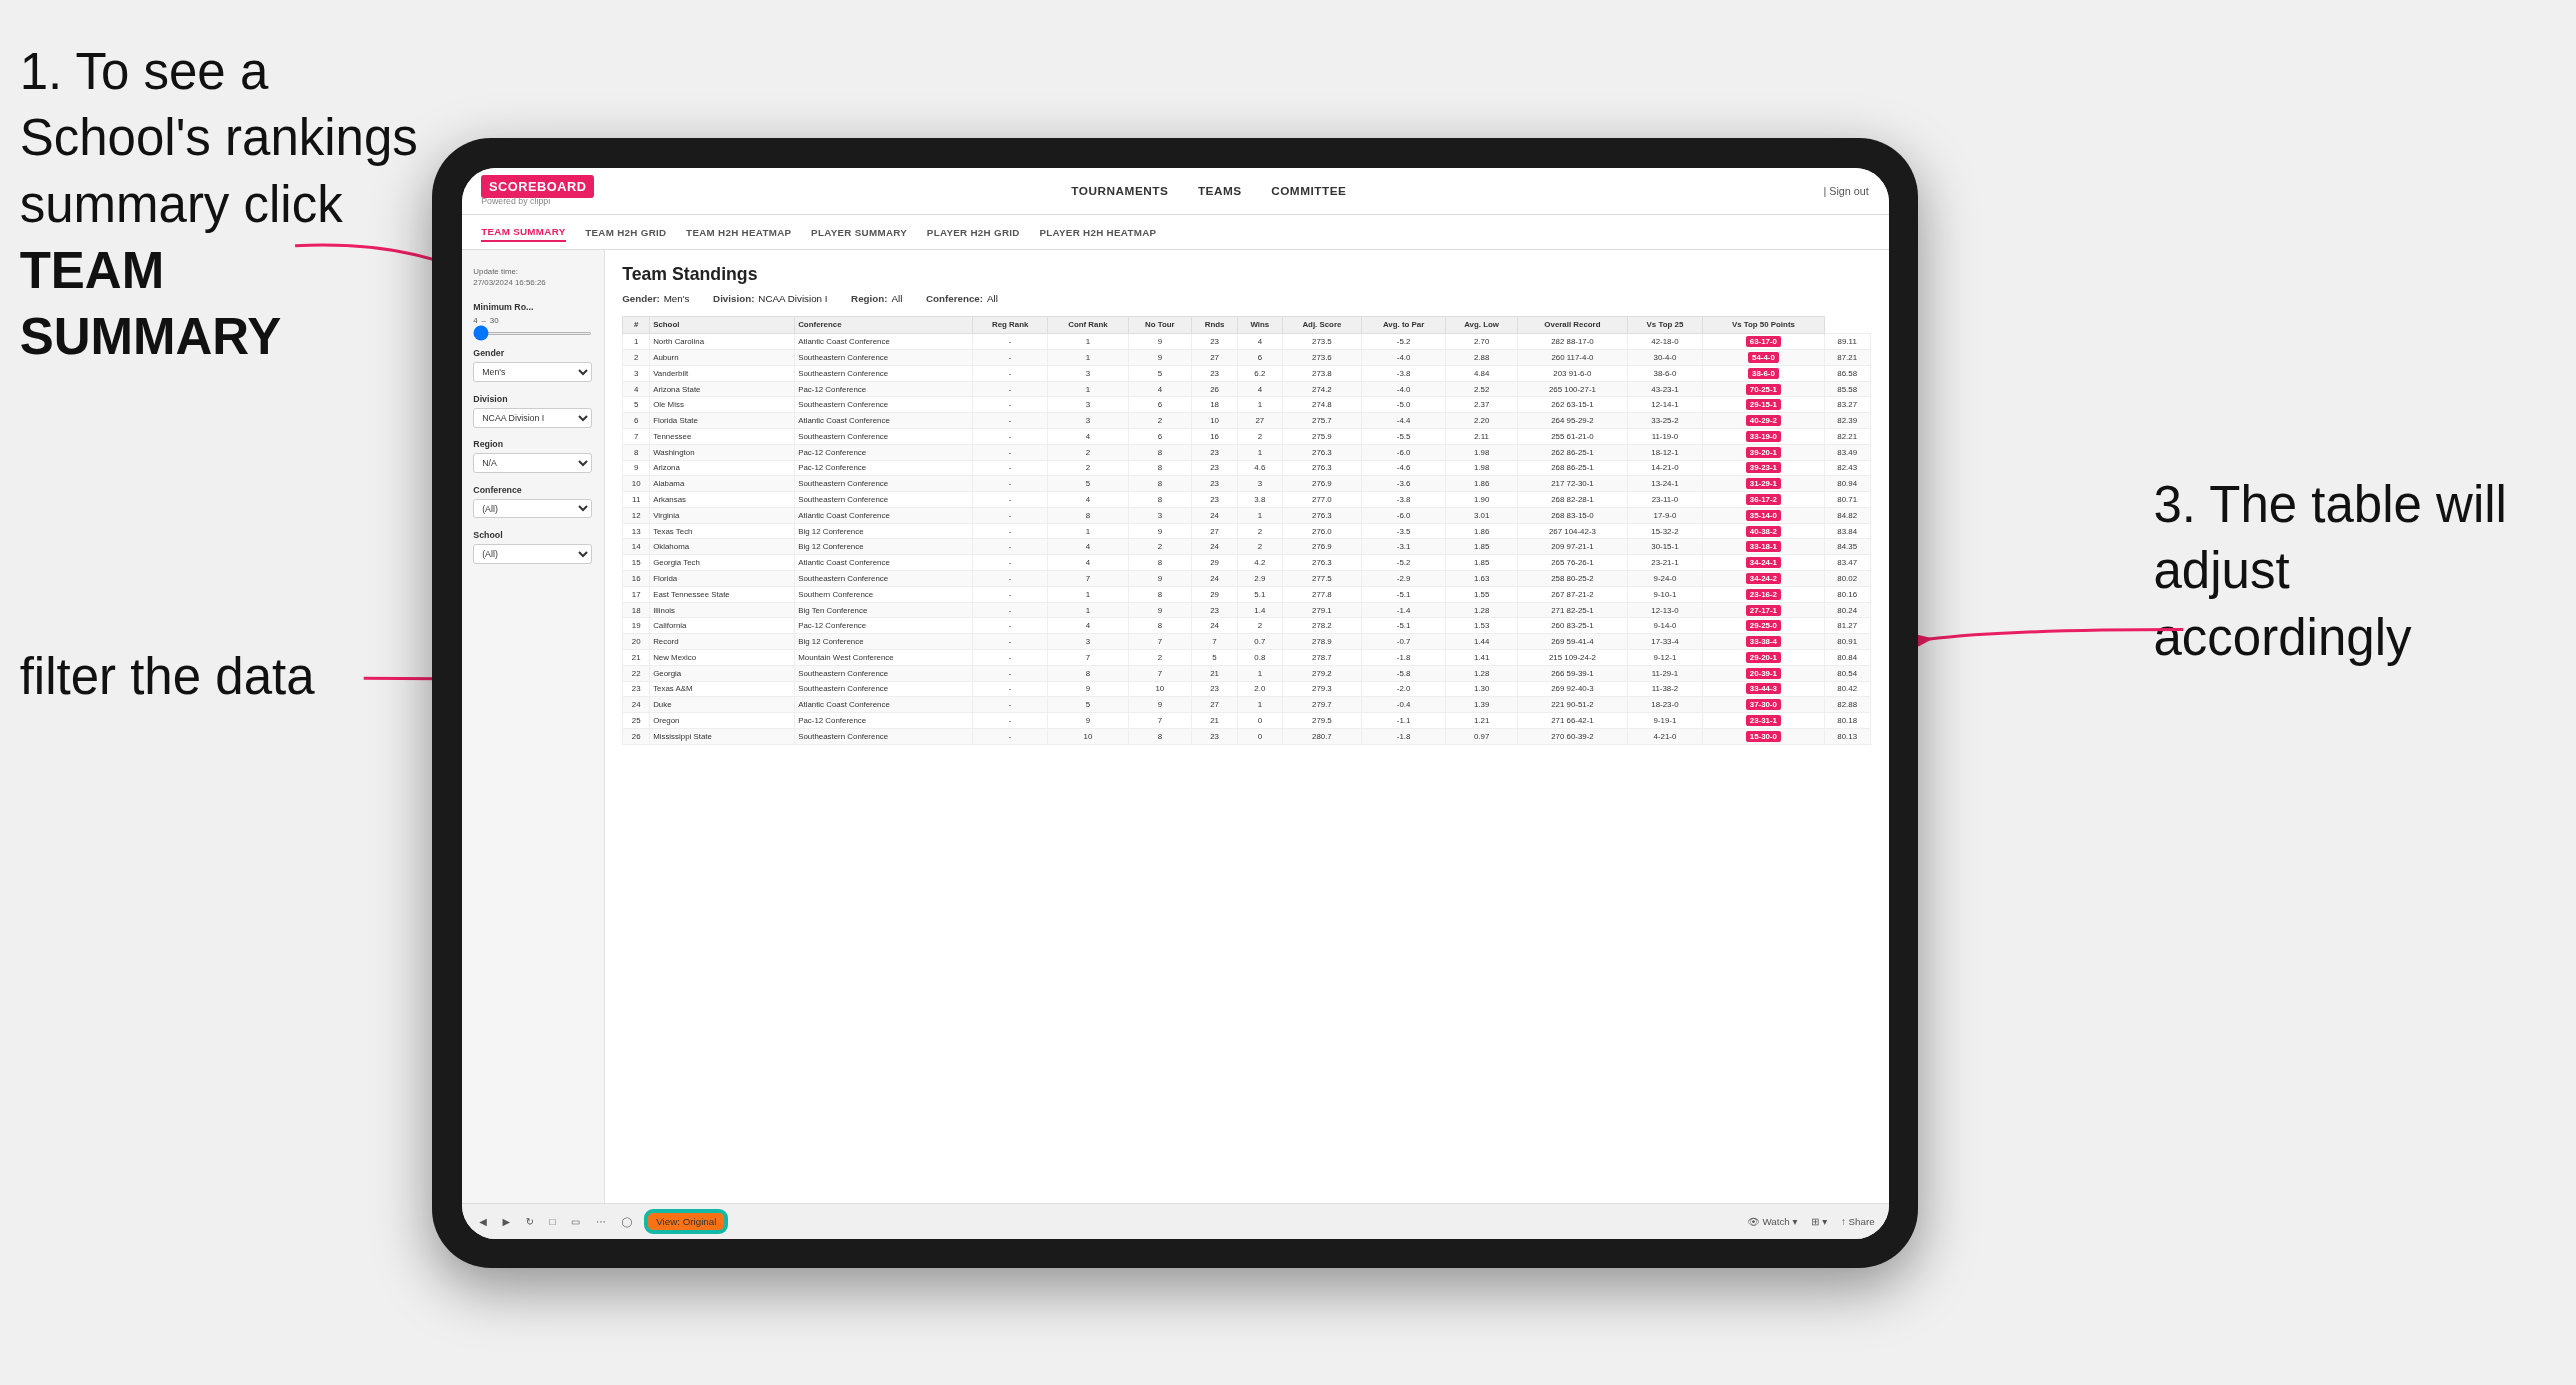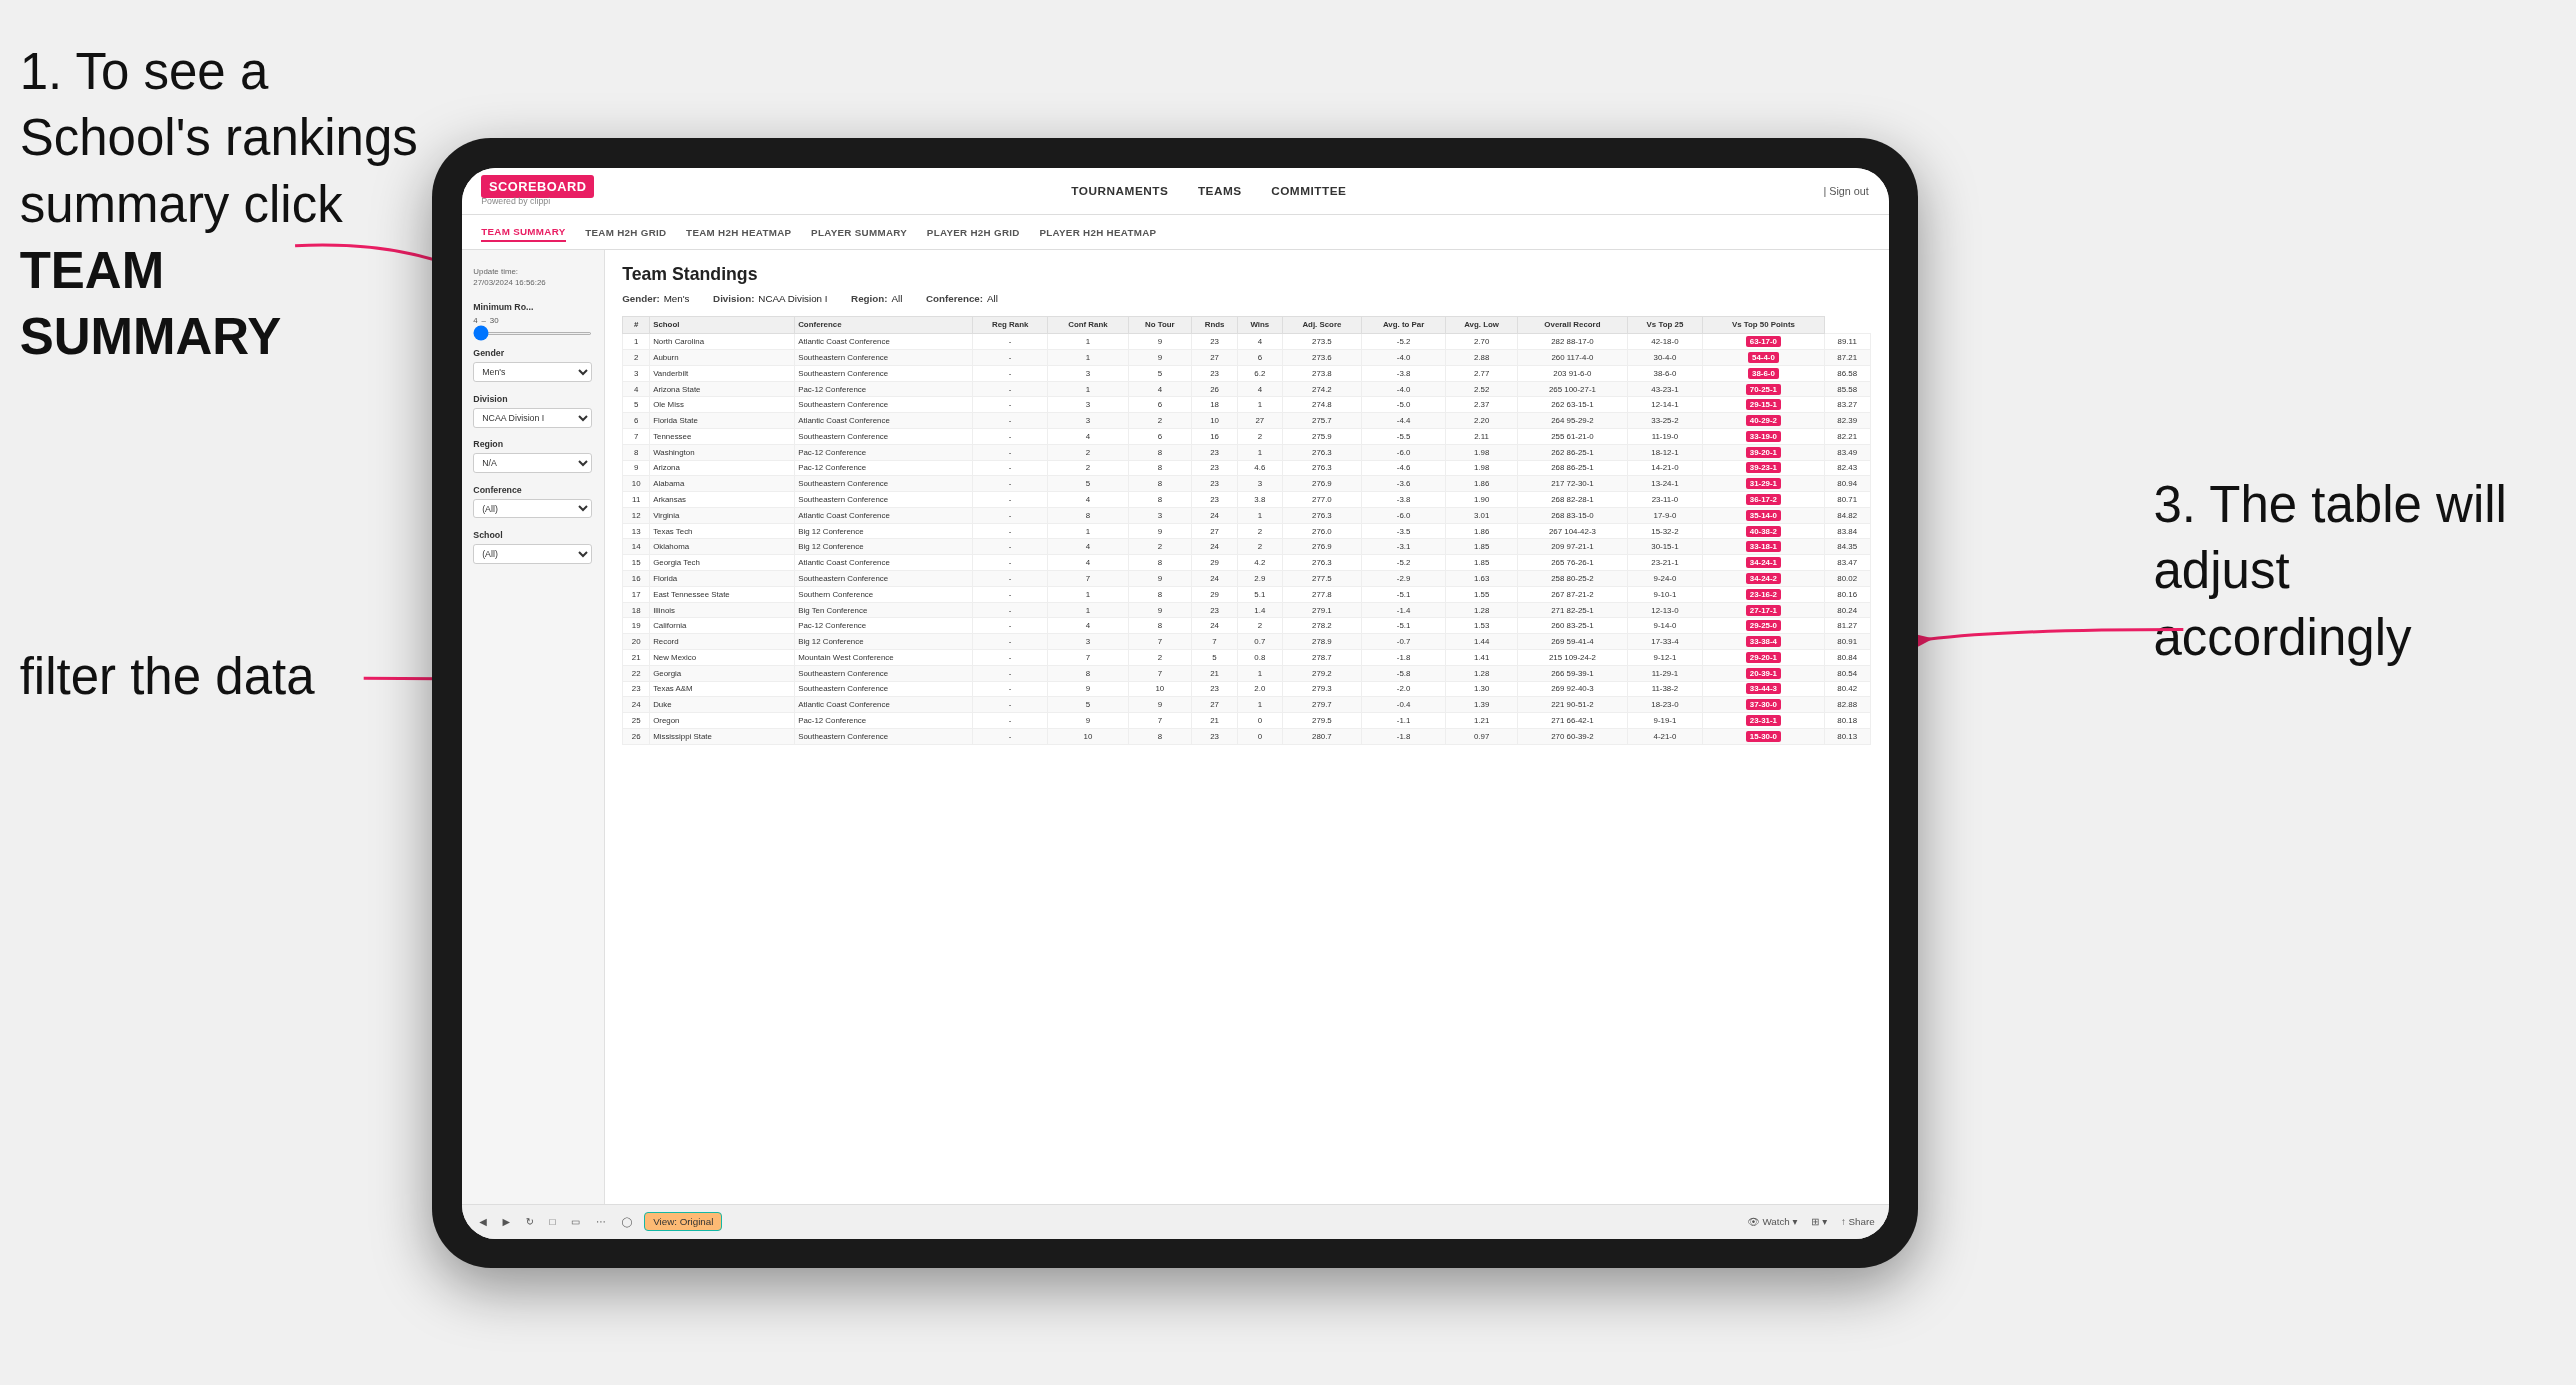--- a/index.html
+++ b/index.html
@@ -291,24 +291,24 @@
     .bottom-btn {
       font-size: 9.8px;
       color: #555;
       cursor: pointer;
       padding: 2px 3.9px;
     }
 
     .view-original-btn {
       font-size: 9.8px;
       color: #333;
-      border: 1px solid #14b8a6;
+      border: 4px solid #14b8a6;
       padding: 2.9px 7.9px;
-      border-radius: 4px;
-      background: #fdba74;
+      border-radius: 9px;
+      background: #f97316;
       cursor: pointer;
     }
 
     .bottom-right {
       display: flex;
       gap: 13.8px;
       align-items: flex-start;
       font-size: 9.8px;
       color: #555;
     }
@@ -524,21 +524,21 @@
                 <td>3</td>
                 <td class="left">Vanderbilt</td>
                 <td class="left">Southeastern Conference</td>
                 <td>-</td>
                 <td>3</td>
                 <td>5</td>
                 <td>23</td>
                 <td>6.2</td>
                 <td>273.8</td>
                 <td>-3.8</td>
-                <td>2.77</td>
+                <td>4.84</td>
                 <td>203 91-6-0</td>
                 <td>38-6-0</td>
                 <td><span class="score-badge">38-6-0</span></td>
                 <td>86.58</td>
               </tr>
               <tr>
                 <td>4</td>
                 <td class="left">Arizona State</td>
                 <td class="left">Pac-12 Conference</td>
                 <td>-</td>

